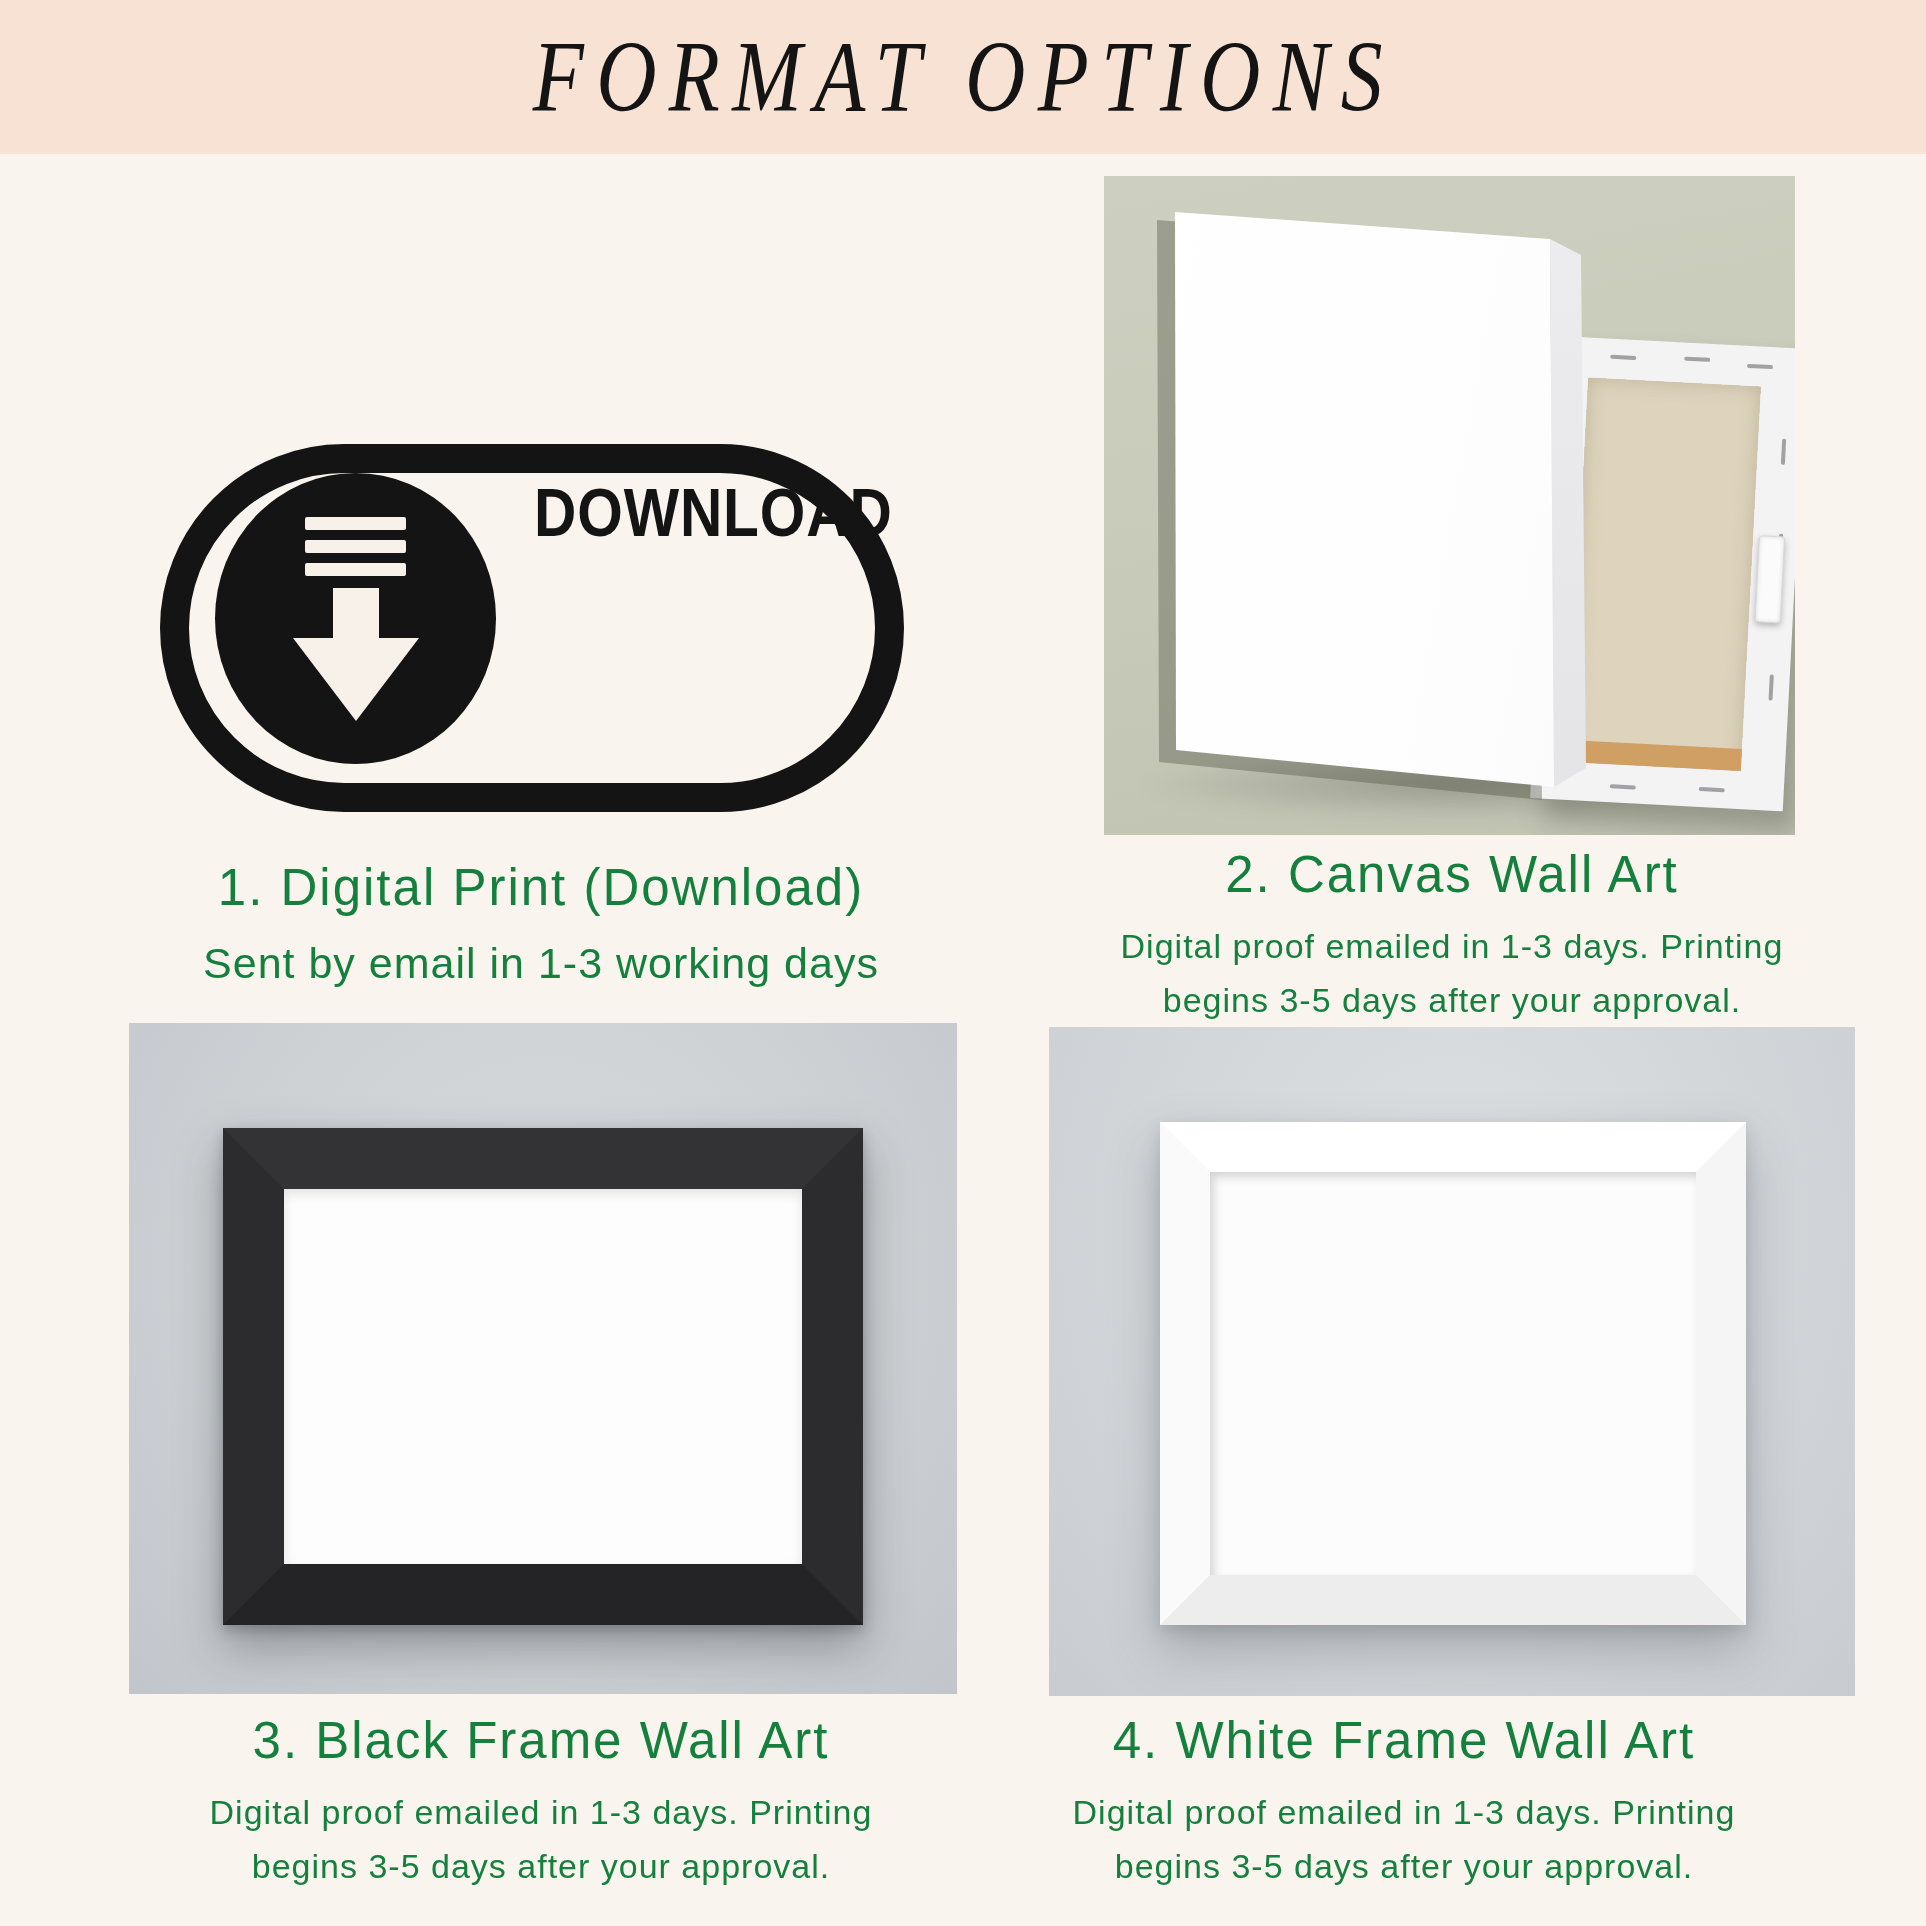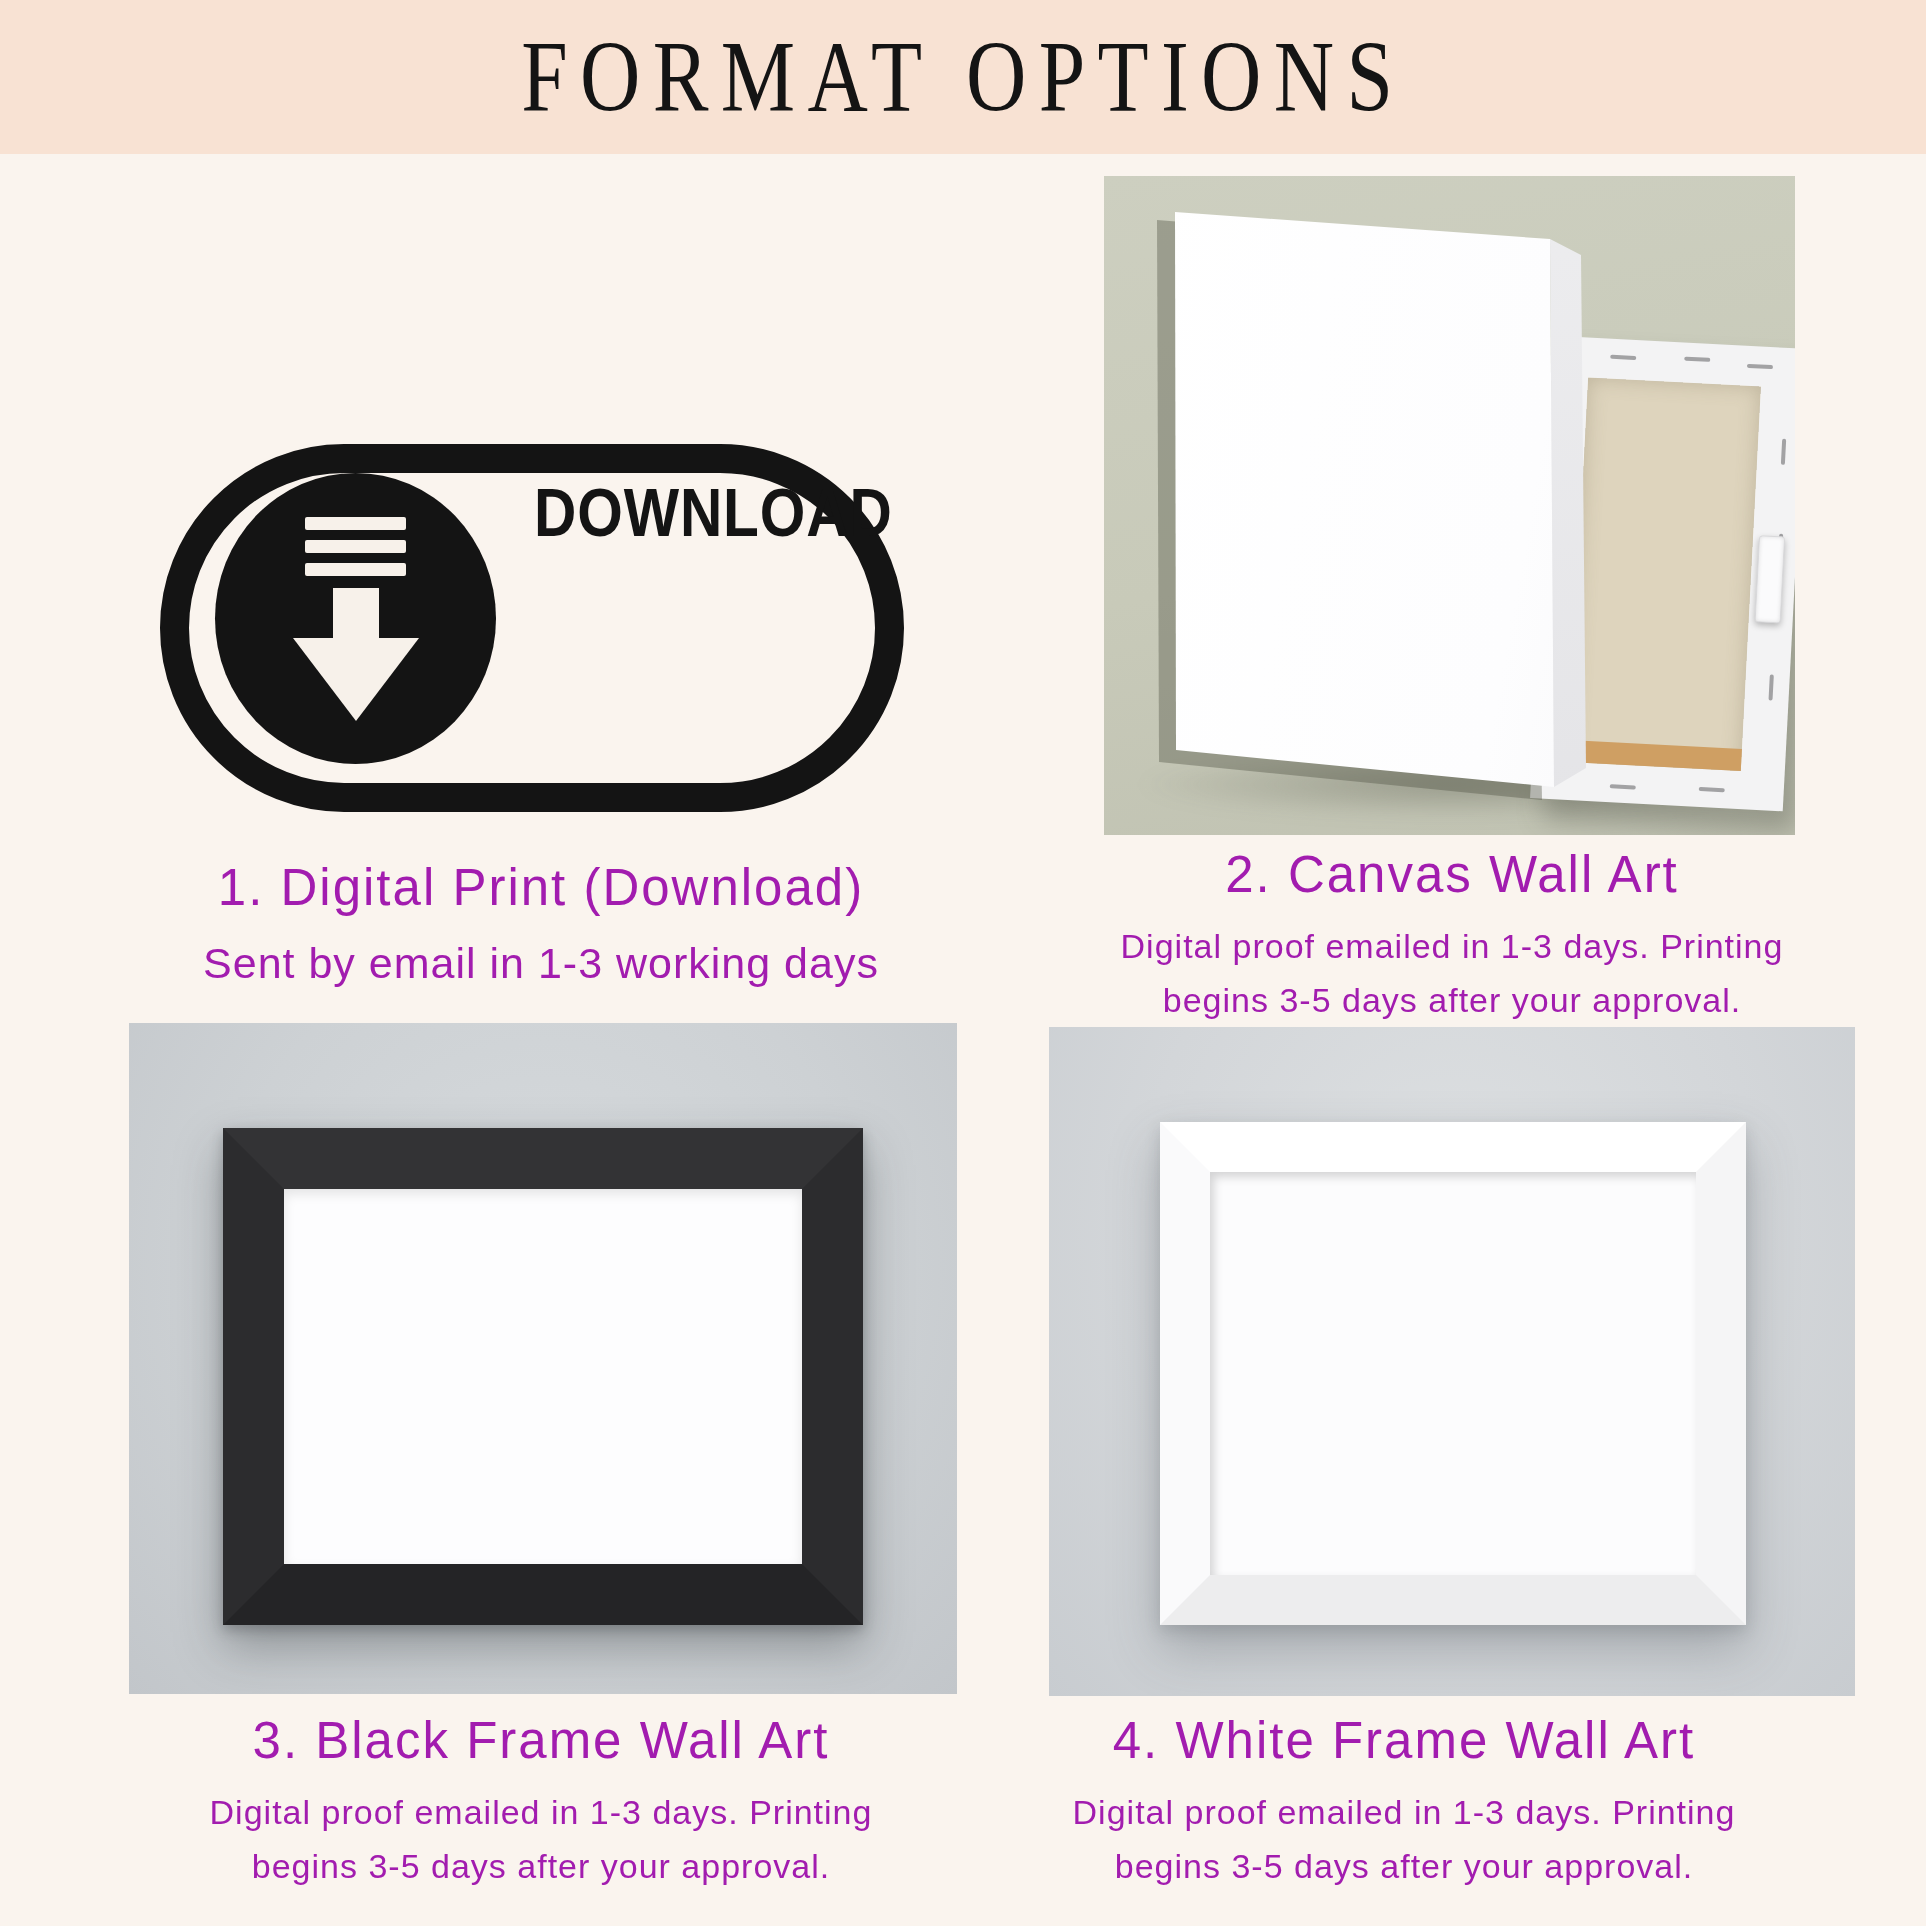--- a/index.html
+++ b/index.html
@@ -1,21 +1,21 @@
 <!DOCTYPE html>
 <html><head>
 <meta charset="utf-8">
 <style>
   html,body{margin:0;padding:0;}
   body{width:1927px;height:1927px;font-family:"Liberation Sans",sans-serif;}
   .page{position:relative;width:1927px;height:1927px;background:#faf4ee;overflow:hidden;}
 
   
   .banner{position:absolute;left:0;top:0;width:1927px;height:154px;background:#f8e2d3;
-          display:flex;align-items:center;justify-content:center;}
+          display:flex;align-items:center;justify-content:center;font-style:italic;}
   .banner .title{font-family:"Liberation Serif",serif;font-size:95px;font-weight:500;
           letter-spacing:14px;color:#141414;line-height:1;white-space:nowrap;
           transform:scale(0.88,1.06);margin:0;}
 
   
   .dl-btn{position:absolute;left:160px;top:444px;width:744px;height:368px;box-sizing:border-box;
           border:29px solid #141414;border-radius:188px;background:transparent;
           display:flex;align-items:flex-start;padding-left:26px;cursor:pointer;}
   .dl-circle{width:281px;height:291px;border-radius:50%;background:#141414;flex:0 0 auto;
           display:flex;flex-direction:column;align-items:center;justify-content:center;}
@@ -70,21 +70,21 @@
   
   .photo-white{left:1049px;top:1027px;width:806px;height:669px;
       background:radial-gradient(ellipse at 50% 30%,#dde0e2 0%,#d3d6d9 55%,#c8ccd0 100%);}
   .white-frame{position:absolute;left:111px;top:95px;width:586px;height:503px;box-sizing:border-box;
       border:50px solid;border-color:#ffffff #f5f5f6 #ededee #fafafb;background:#fbfbfc;
       box-shadow:0 24px 48px rgba(66,72,78,0.30),0 6px 14px rgba(66,72,78,0.18);}
   .white-mat{position:absolute;left:0;top:0;width:100%;height:100%;background:#fcfcfd;
       box-shadow:inset 4px 5px 10px rgba(0,0,0,0.16);}
 
   
-  .caption{position:absolute;text-align:center;color:#a21caf;}
+  .caption{position:absolute;text-align:center;color:#15803d;}
   .cap-title{font-size:51px;letter-spacing:2px;line-height:1.2;white-space:nowrap;}
   .cap-desc{font-size:34px;letter-spacing:1px;line-height:54px;margin-top:14px;}
   .cap-1{left:56px;top:857px;width:970px;}
   .cap-1 .cap-desc{margin-top:18px;font-size:43px;}
   .cap-2{left:1000px;top:844px;width:904px;}
   .cap-3{left:56px;top:1710px;width:970px;}
   .cap-4{left:952px;top:1710px;width:904px;}
 </style>
 </head>
 <body>

